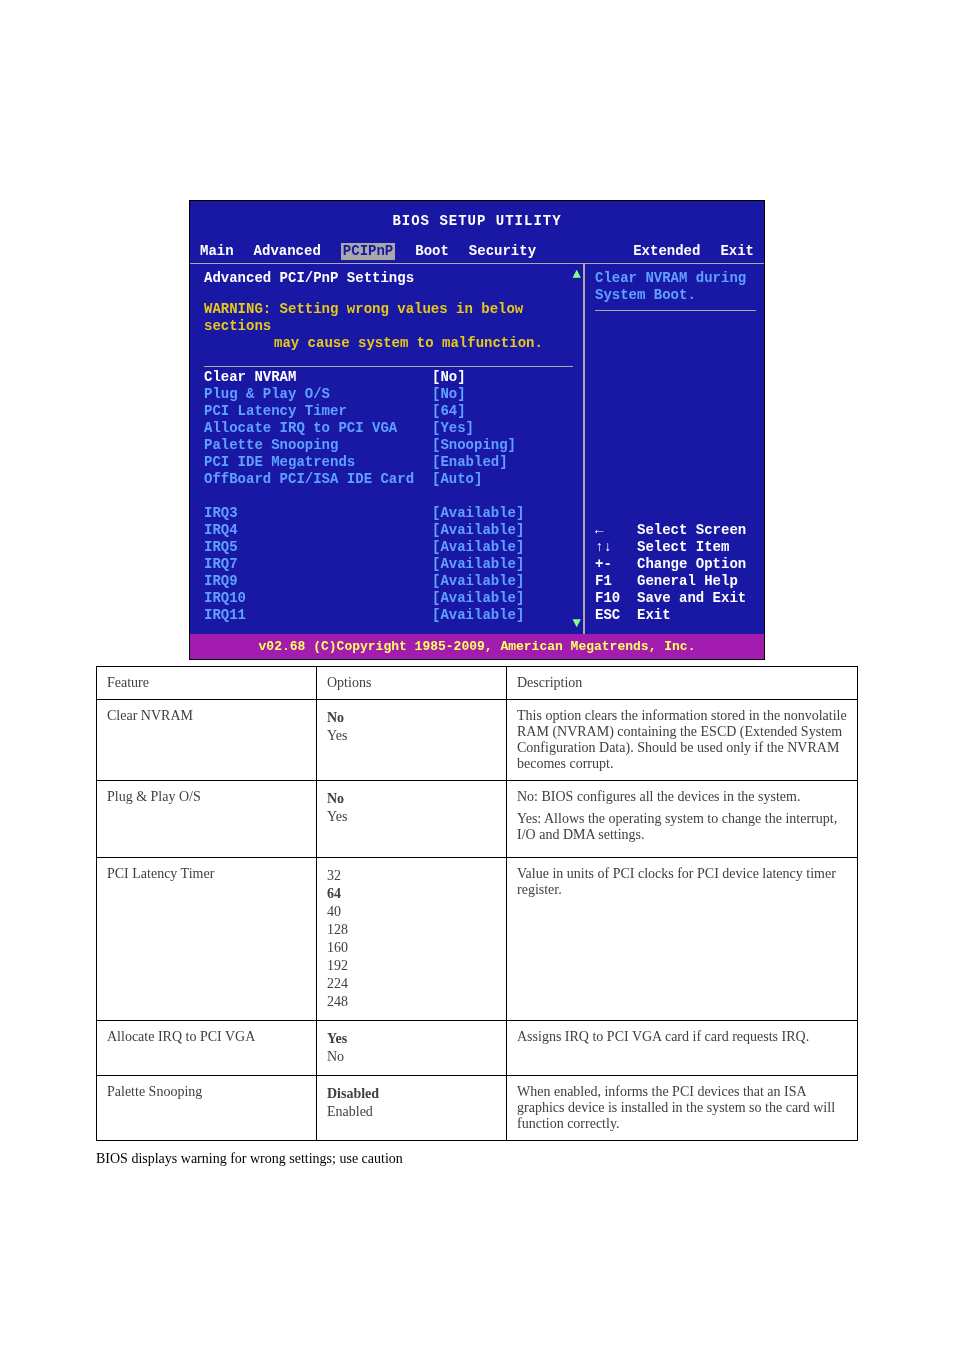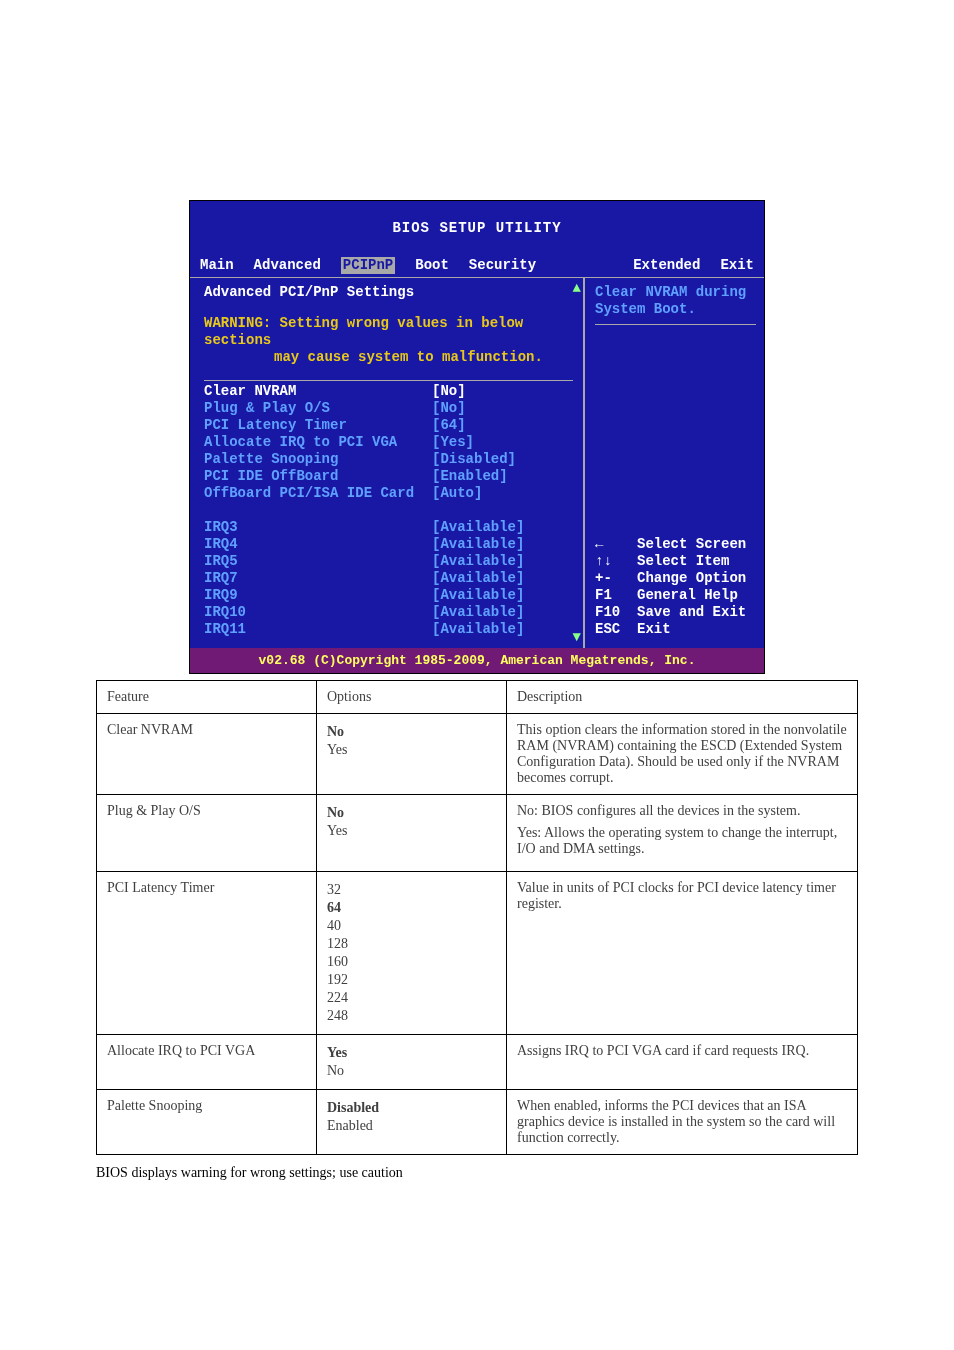--- a/index.html
+++ b/index.html
@@ -19,21 +19,21 @@
       font-size: 14px;
       line-height: 17px;
       color: #fff;
       background: #1818a5;
       border: 1px solid #000;
     }
     .bios-title-bar {
       background: #1818a5;
       color: #fff;
       text-align: center;
-      padding: 19px 0;
+      padding: 12px 0;
       font-weight: bold;
       letter-spacing: 1px;
     }
     .bios-menu {
       display: flex;
       background: #1818a5;
       color: #fff;
       padding: 1px 10px 3px 10px;
       gap: 20px;
     }
@@ -102,21 +102,21 @@
     }
     .help-keys {
       margin-top: auto;
       color: #fff;
     }
     .help-key-row {
       display: flex;
     }
     .help-key { flex: 0 0 42px; }
     .bios-footer {
-      background: #701a75;
+      background: #a21caf;
       color: #ffff60;
       text-align: center;
       padding: 4px 3px;
       font-family: "Courier New", monospace;
       font-size: 13px;
       font-weight: bold;
     }
     .hr-line {
       border-top: 1px solid #a8a8a8;
       margin: 2px 0;
@@ -187,24 +187,24 @@
             <div class="item-row">
               <span class="item-label">PCI Latency Timer</span>
               <span class="item-value">[64]</span>
             </div>
             <div class="item-row">
               <span class="item-label">Allocate IRQ to PCI VGA</span>
               <span class="item-value">[Yes]</span>
             </div>
             <div class="item-row">
               <span class="item-label">Palette Snooping</span>
-              <span class="item-value">[Disabled]</span>
-            </div>
-            <div class="item-row">
-              <span class="item-label">PCI IDE OffBoard</span>
+              <span class="item-value">[Snooping]</span>
+            </div>
+            <div class="item-row">
+              <span class="item-label">PCI IDE Megatrends</span>
               <span class="item-value">[Enabled]</span>
             </div>
             <div class="item-row">
               <span class="item-label">OffBoard PCI/ISA IDE Card</span>
               <span class="item-value">[Auto]</span>
             </div>
             <div style="height: 17px;"></div>
             <div class="item-row">
               <span class="item-label">IRQ3</span>
               <span class="item-value">[Available]</span>

